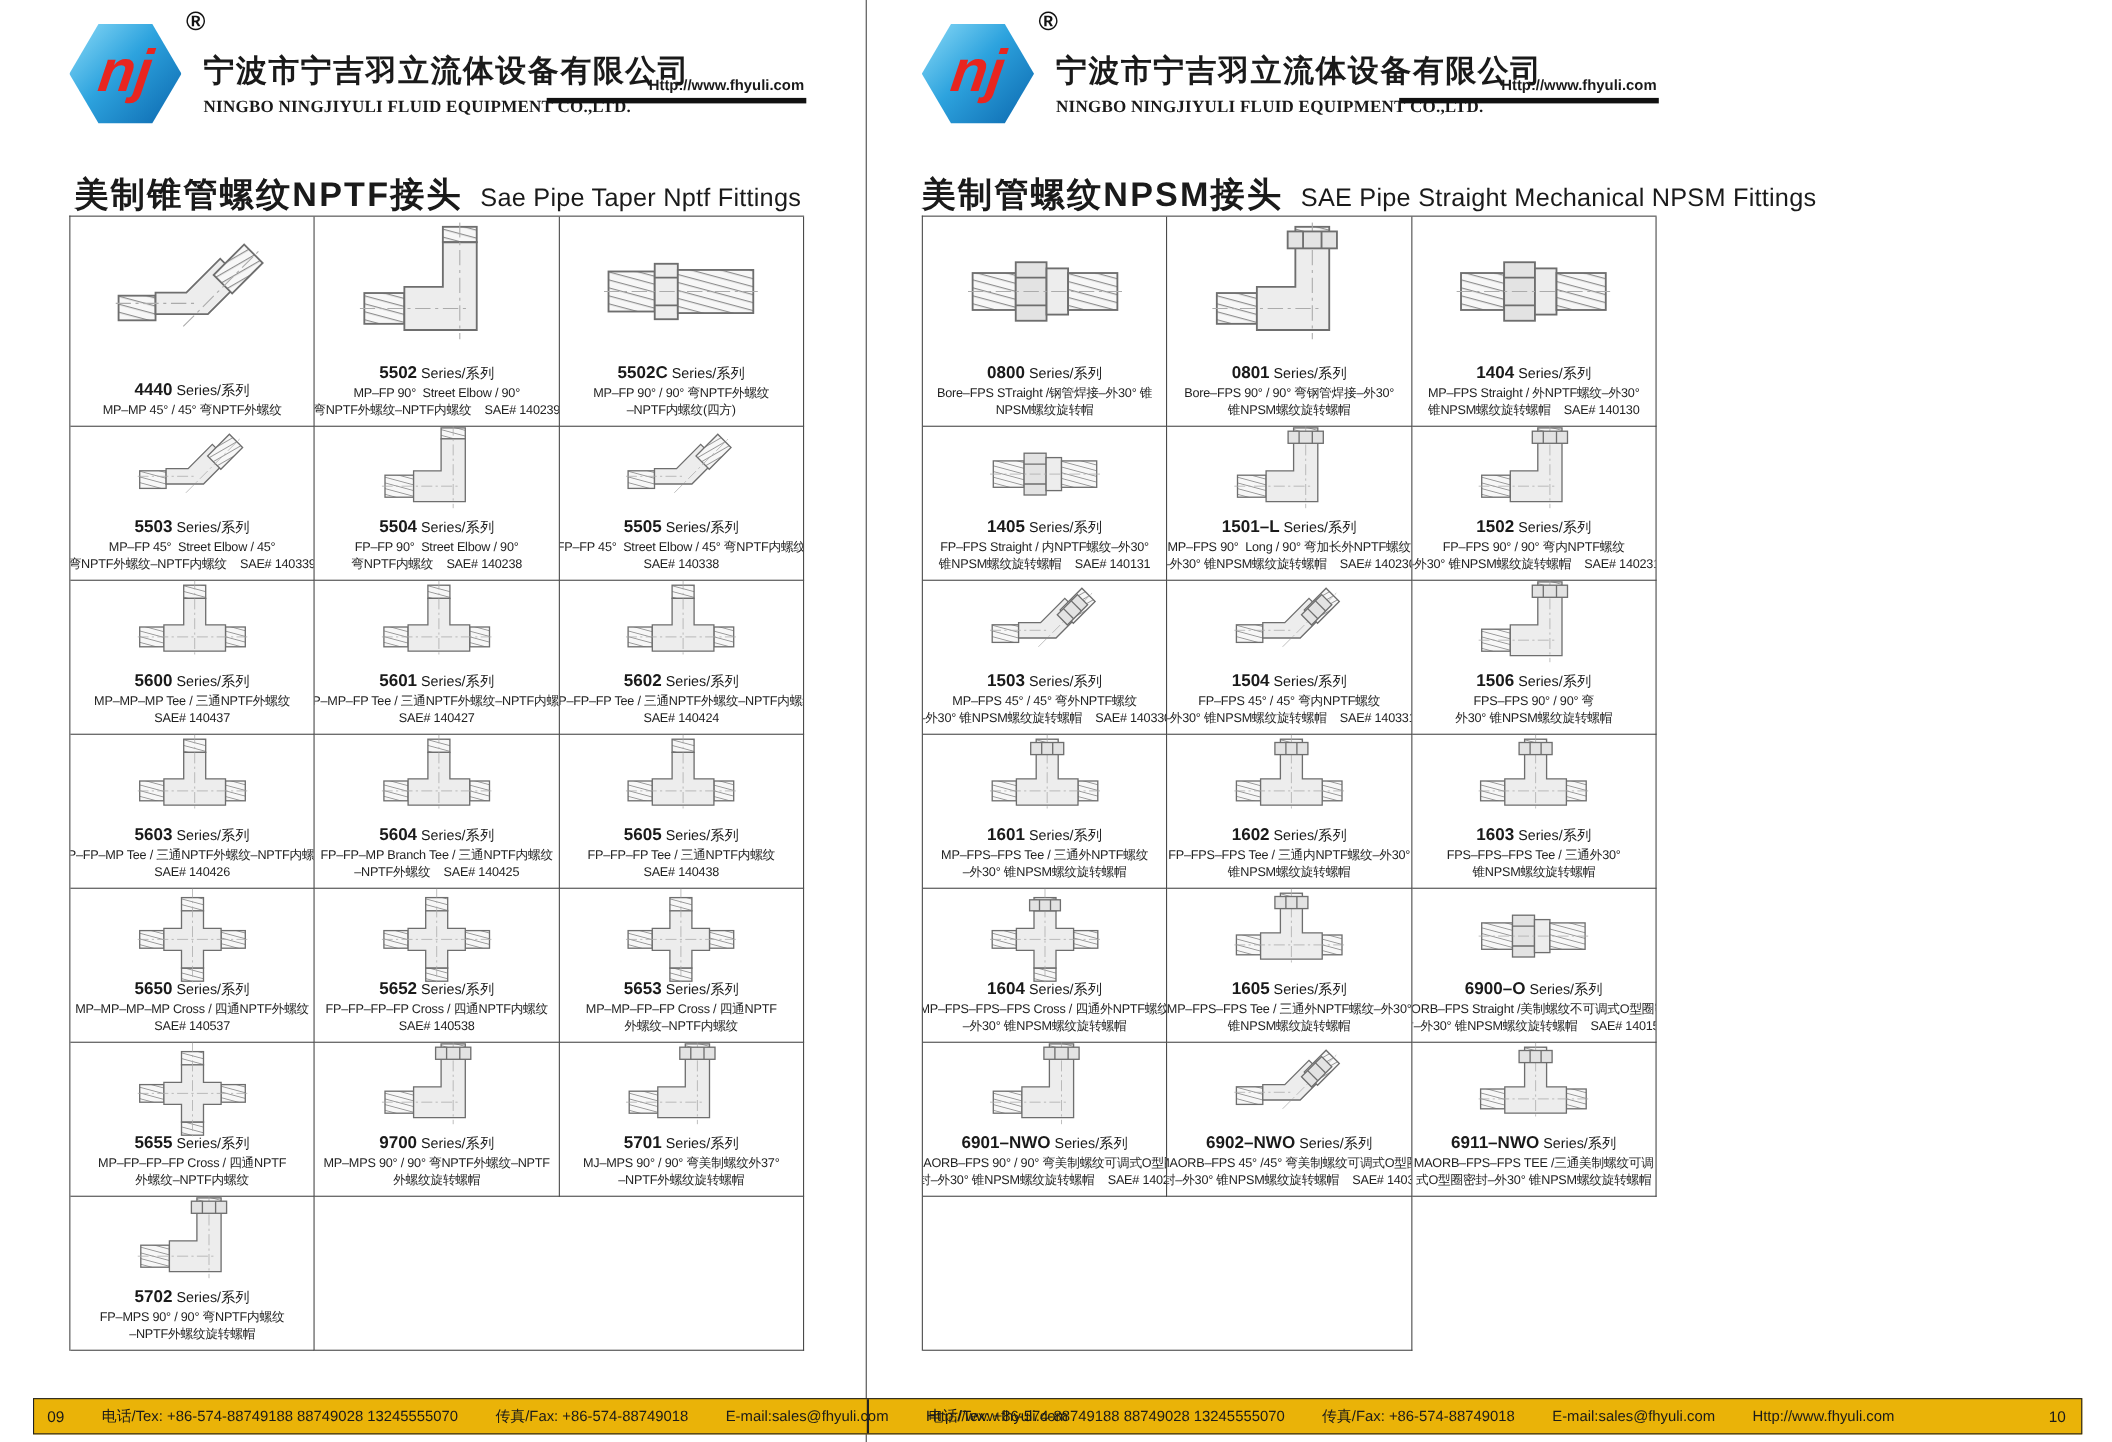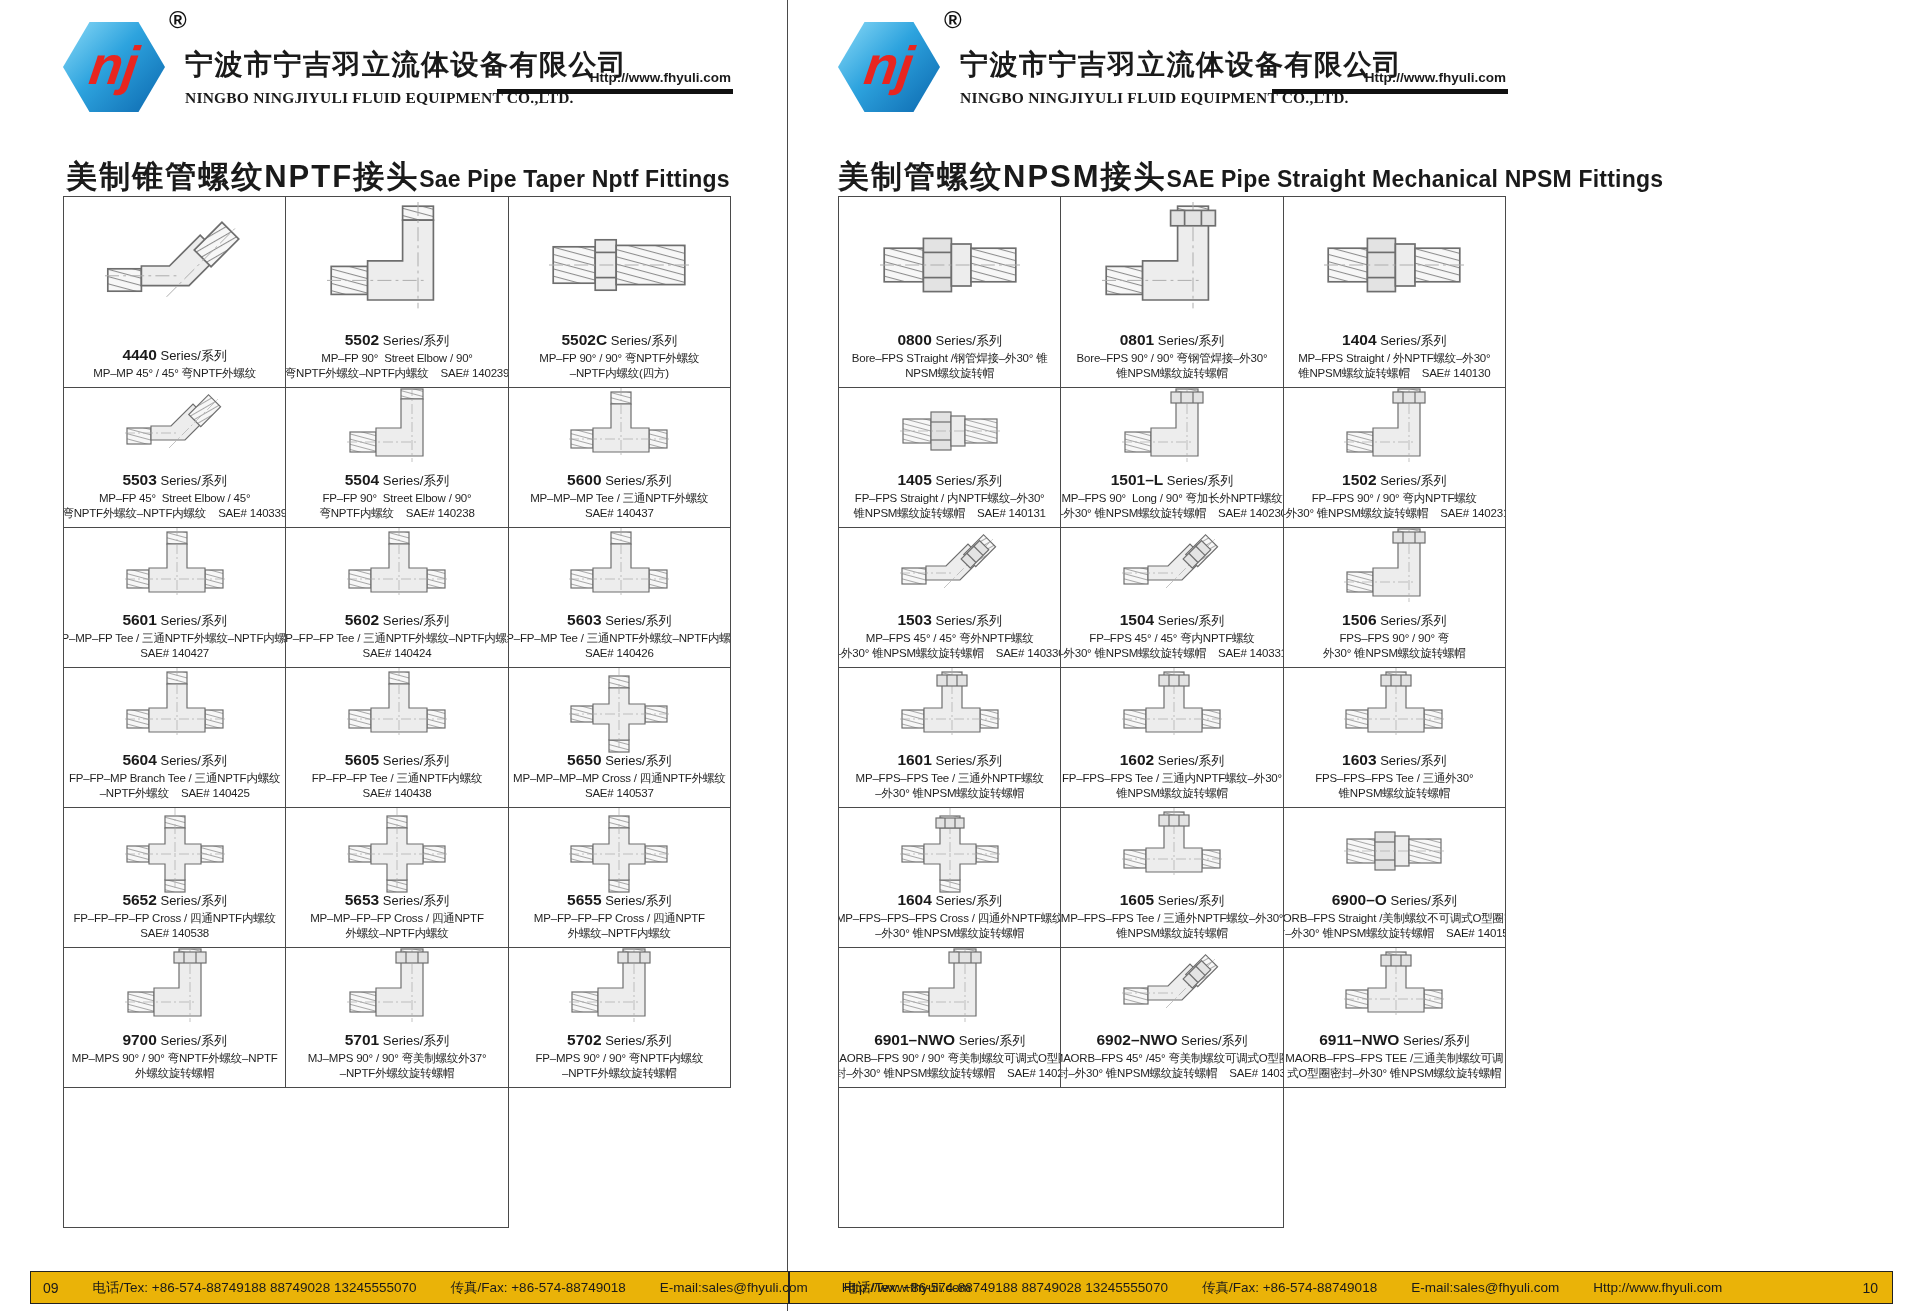--- a/index.html
+++ b/index.html
@@ -31,21 +31,21 @@
   .company{position:absolute;left:122px;top:46px;font-family:Liberation Serif, serif;}
   .company .zh{font-size:28px;font-weight:bold;letter-spacing:1.5px;white-space:nowrap;}
   .company .en{font-size:15.5px;font-weight:bold;margin-top:5px;white-space:nowrap;letter-spacing:.2px;}
   .url-block{position:absolute;right:0;top:70px;text-align:right;}
   .url-block .url{font-size:13.5px;font-weight:bold;margin-bottom:4px;padding-right:2px;white-space:nowrap;}
   .url-block .rule{height:5px;background:#111;width:236px;margin-left:auto;}
 
   
   .title{text-align:center;margin-top:16px;white-space:nowrap;height:34px;}
   .title .t-zh{font-size:31px;font-weight:bold;letter-spacing:2px;}
-  .title .t-en{font-size:23px;font-weight:bold;letter-spacing:.2px;}
+  .title .t-en{font-size:23px;font-weight:normal;margin-left:16px;letter-spacing:.2px;}
 
   
   .grid{
     display:grid;grid-template-columns:repeat(3,1fr);
     grid-template-rows:191px repeat(6,140px);
     width:667px;margin-top:6px;
     border-left:1.5px solid #4a4a4a;border-top:1.5px solid #4a4a4a;
     box-sizing:content-box;
   }
   .cell{
@@ -270,20 +270,32 @@
             </div>
             <div class="ctext">
               <div class="series-line"><b>5504</b> Series/系列</div>
               <div class="desc">FP–FP 90°  Street Elbow / 90°</div>
               <div class="desc">弯NPTF内螺纹    SAE# 140238</div>
             </div>
           </div>
           <div class="cell">
             <div class="draw">
               <svg class="fsvg" viewBox="0 0 100 90" preserveAspectRatio="xMidYMid meet">
+                <use href="#sym-elbow45"></use>
+              </svg>
+            </div>
+            <div class="ctext">
+              <div class="series-line"><b>5505</b> Series/系列</div>
+              <div class="desc">FP–FP 45°  Street Elbow / 45° 弯NPTF内螺纹</div>
+              <div class="desc">SAE# 140338</div>
+            </div>
+          </div>
+          <div class="cell">
+            <div class="draw">
+              <svg class="fsvg" viewBox="0 0 100 90" preserveAspectRatio="xMidYMid meet">
                 <use href="#sym-tee"></use>
               </svg>
             </div>
             <div class="ctext">
               <div class="series-line"><b>5600</b> Series/系列</div>
               <div class="desc">MP–MP–MP Tee / 三通NPTF外螺纹</div>
               <div class="desc">SAE# 140437</div>
             </div>
           </div>
           <div class="cell">

